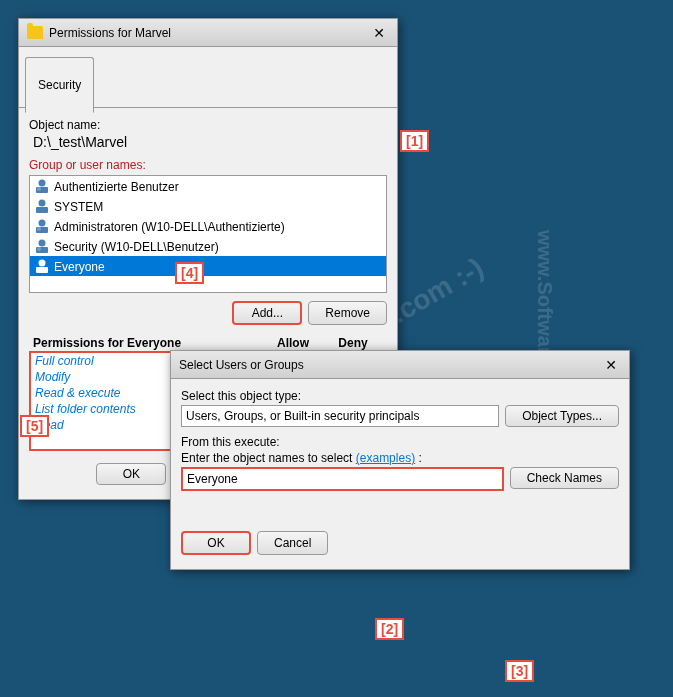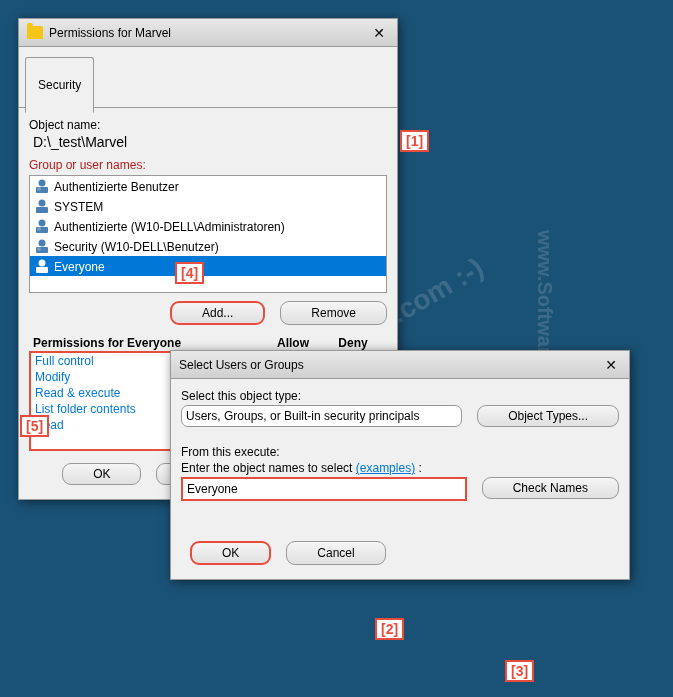--- a/index.html
+++ b/index.html
@@ -182,28 +182,27 @@
       height: 16px;
       flex-shrink: 0;
     }
     .btn-row {
       display: flex;
       justify-content: flex-end;
       gap: 6px;
       margin-bottom: 10px;
     }
     .win-btn {
-      padding: 3px 30px;
+      padding: 3px 16px;
       background: linear-gradient(to bottom, #f5f5f5, #e0e0e0);
       border: 1px solid #999;
       cursor: pointer;
       font-size: 12px;
-      border-radius: 9px;
+      border-radius: 4px;
       min-width: 70px;
-      margin-left: 9px;
     }
     .win-btn.highlighted {
       border: 2px solid #e74c3c;
       background: linear-gradient(to bottom, #f5f5f5, #e0e0e0);
     }
     .perms-section {
       border: 1px solid #999;
       background: white;
       padding: 0;
       margin-bottom: 8px;
@@ -212,20 +211,21 @@
     }
     .perm-row {
       display: flex;
       align-items: center;
       padding: 1px 4px;
       font-size: 12px;
     }
     .perm-name {
       flex: 1;
       color: #0078d7;
+      font-style: italic;
     }
     .perm-check {
       width: 60px;
       display: flex;
       align-items: center;
       justify-content: center;
     }
     .checkbox-checked {
       width: 13px;
       height: 13px;
@@ -332,21 +332,21 @@
           <circle cx="8" cy="5" r="3.5" fill="#4a7fb5"></circle>
         </svg>
         <span>SYSTEM</span>
       </div>
       <div class="user-item">
         <svg class="user-icon" viewBox="0 0 16 16">
           <rect x="2" y="9" width="12" height="6" fill="#4a7fb5" rx="1"></rect>
           <circle cx="8" cy="5" r="3.5" fill="#4a7fb5"></circle>
           <circle cx="5" cy="11" r="2" fill="#7a9fc5"></circle>
         </svg>
-        <span>Authentizierte (W10-DELL\Administratoren)</span>
+        <span>Administratoren (W10-DELL\Authentizierte)</span>
       </div>
       <div class="user-item">
         <svg class="user-icon" viewBox="0 0 16 16">
           <rect x="2" y="9" width="12" height="6" fill="#4a7fb5" rx="1"></rect>
           <circle cx="8" cy="5" r="3.5" fill="#4a7fb5"></circle>
           <circle cx="5" cy="11" r="2" fill="#7a9fc5"></circle>
         </svg>
         <span>Security (W10-DELL\Benutzer)</span>
       </div>
       <div class="user-item selected">
@@ -428,21 +428,21 @@
   <div class="dialog-titlebar">
     <div class="dialog-titlebar-text">
       <span>Select Users or Groups</span>
     </div>
     <button class="close-btn">✕</button>
   </div>
 
   <div class="dialog-content">
     <div class="field-label">Select this object type:</div>
     <div class="input-row">
-      <input class="input-field" type="text" readonly="" style="margin-bottom: 12px; border-radius: 7px;" value="Users, Groups, or Built-in security principals">
+      <input class="input-field" type="text" readonly="" style="margin-bottom: 2px;" value="Users, Groups, or Built-in security principals">
       <button class="win-btn" style="min-width:90px;white-space:nowrap">Object Types...</button>
     </div>
 
     <div class="field-label">From this execute:</div>
 
     <div class="field-label">
       <span>Enter the object names to select</span>
       <span> </span>
       <span class="link-text">(examples)</span>
       <span>:</span>

